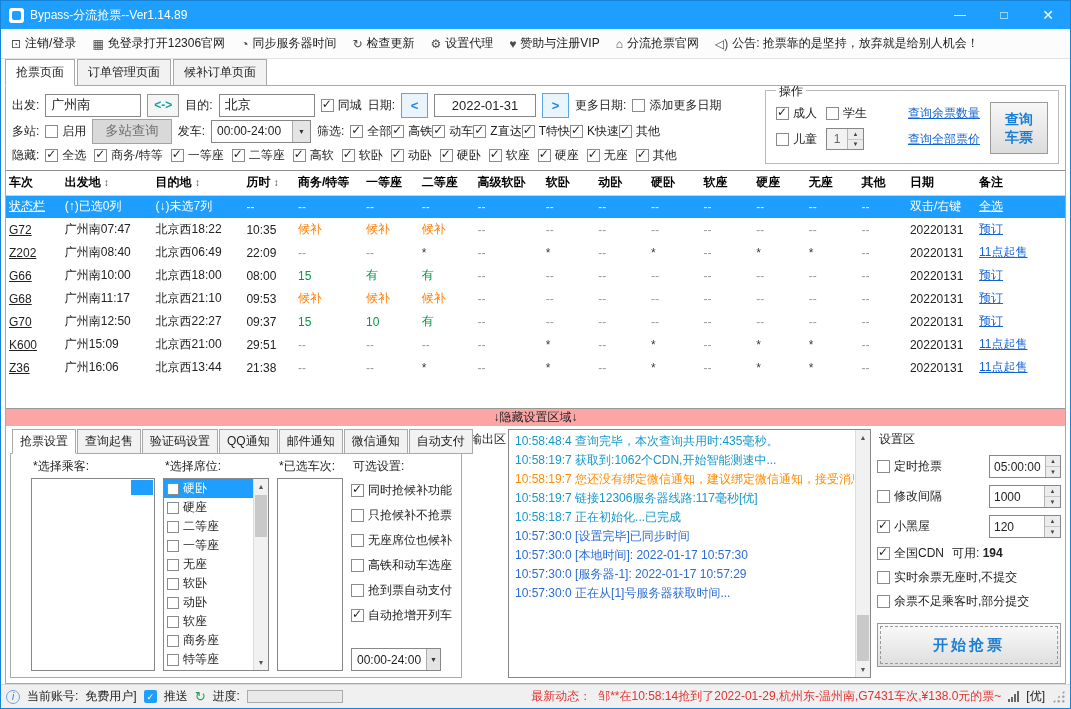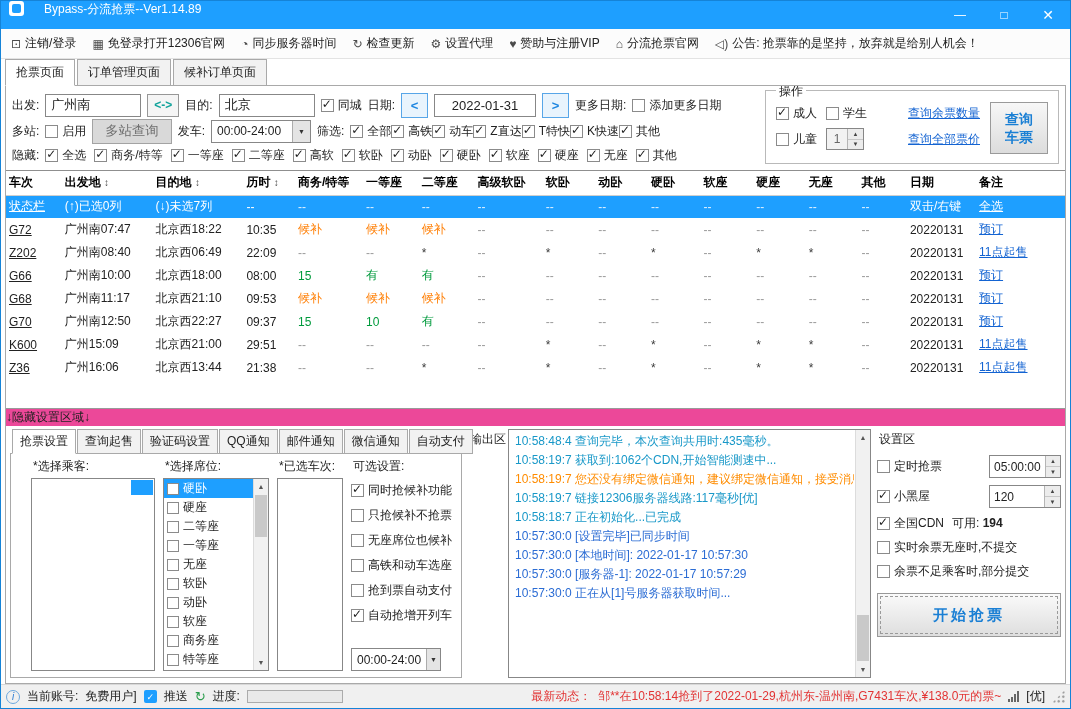--- a/index.html
+++ b/index.html
@@ -1,20 +1,20 @@
 <!DOCTYPE html>
 <html style="--accent: #1e9fff; --link: #1464d2; --green: #009a3c; --orange: #ff7d00; --select-orange: #ffb300; --news-red: #e23333; --log-teal: #1898c8; --log-blue: #2b6cd4; --log-orange: #ff8c00;"><head>
 <meta charset="utf-8">
 <style>
   *{box-sizing:border-box;margin:0;padding:0}
   body{font-family:"Liberation Sans","DejaVu Sans",sans-serif;background:#fff}
   .window{width:1071px;height:709px;border:1px solid #1583d7;display:flex;flex-direction:column;background:#fff;font-size:12px;color:#222;overflow:hidden;position:relative}
 
   
-  .titlebar{height:28px;background:var(--accent);display:flex;align-items:flex-start;padding-left:8px;gap:20px;flex:none}
+  .titlebar{height:28px;background:var(--accent);display:flex;align-items:center;padding-left:8px;gap:6px;flex:none}
   .app-ic{width:15px;height:15px;background:#fff;border-radius:3px;position:relative;flex:none}
   .app-ic::after{content:"";position:absolute;inset:3px;background:var(--accent);border-radius:2px}
   .title{color:#fff}
   .winctl{margin-left:auto;display:flex;height:100%}
   .winbtn{width:44px;display:flex;align-items:center;justify-content:center;color:#fff;font-size:12px}
   .winbtn.close{font-size:14px}
 
   
   .toolbar{height:30px;display:flex;align-items:center;gap:16px;padding:0 10px;border-bottom:1px solid #e3e3e3;flex:none;background:#fcfcfc;white-space:nowrap;overflow:hidden}
   .tb-item{display:flex;align-items:center;gap:4px}
@@ -66,21 +66,21 @@
   th{height:24px;text-align:left;padding:0 3px;border-bottom:1px solid #cfcfcf;white-space:nowrap;overflow:hidden;font-weight:600;color:#000}
   td{height:23px;padding:0 3px;white-space:nowrap;overflow:hidden;text-align:left}
   tr.selected{background:var(--accent)}
   tr.selected td{color:#fff}
   tr.selected .c-dim{color:#dff0ff}
   .train-no{text-decoration:underline;color:#222}
   .c-orange{color:var(--orange)}.c-green{color:var(--green)}.c-dim{color:#9b9b9b}.c-star{color:#3c3c3c}
   .lnk-white{color:#fff}.lnk-orange{color:var(--select-orange)}
   .sort{font-size:10px;color:#444;font-weight:normal}
 
-  .divider{flex:none;height:18px;border-top:1px solid #999;text-align:left;line-height:17px;background:#ec4899}
+  .divider{flex:none;height:18px;border-top:1px solid #999;text-align:center;line-height:17px;background:#fca5a5}
 
   
   .bottom{flex:1;display:flex;gap:6px;padding:3px 4px 5px;overflow:hidden}
   .flabel{display:block;padding:2px 2px 3px;white-space:nowrap}
   .grab-panel{width:452px;flex:none;display:flex;flex-direction:column}
   .subtabs{display:flex;align-items:flex-end;margin-bottom:-1px;z-index:1;padding-left:2px}
   .subtab{padding:3px 7px;border:1px solid #a9a9a9;background:#f2f2f2;margin-right:1px;white-space:nowrap}
   .subtab.active{background:#fff;border-bottom-color:#fff}
   .grab-content{flex:1;border:1px solid #a9a9a9;display:flex;gap:8px;padding:2px 20px 6px;background:#fff;overflow:hidden}
   .col{display:flex;flex-direction:column;min-width:0}
@@ -666,20 +666,33 @@
             </label>
           <div class="spinner w72">
               <span class="val">05:00:00</span>
               <span class="spins">
                 <i>▲</i>
                 <i>▼</i>
               </span>
             </div>
         </div>
 
+        <div class="set-row">
+          <label class="cb">
+              <span class="box"></span>
+              <span>修改间隔</span>
+            </label>
+          <div class="spinner w72">
+              <span class="val">1000</span>
+              <span class="spins">
+                <i>▲</i>
+                <i>▼</i>
+              </span>
+            </div>
+        </div>
 
         <div class="set-row">
           <label class="cb checked">
               <span class="box"></span>
               <span>小黑屋</span>
             </label>
           <div class="spinner w72">
               <span class="val">120</span>
               <span class="spins">
                 <i>▲</i>

